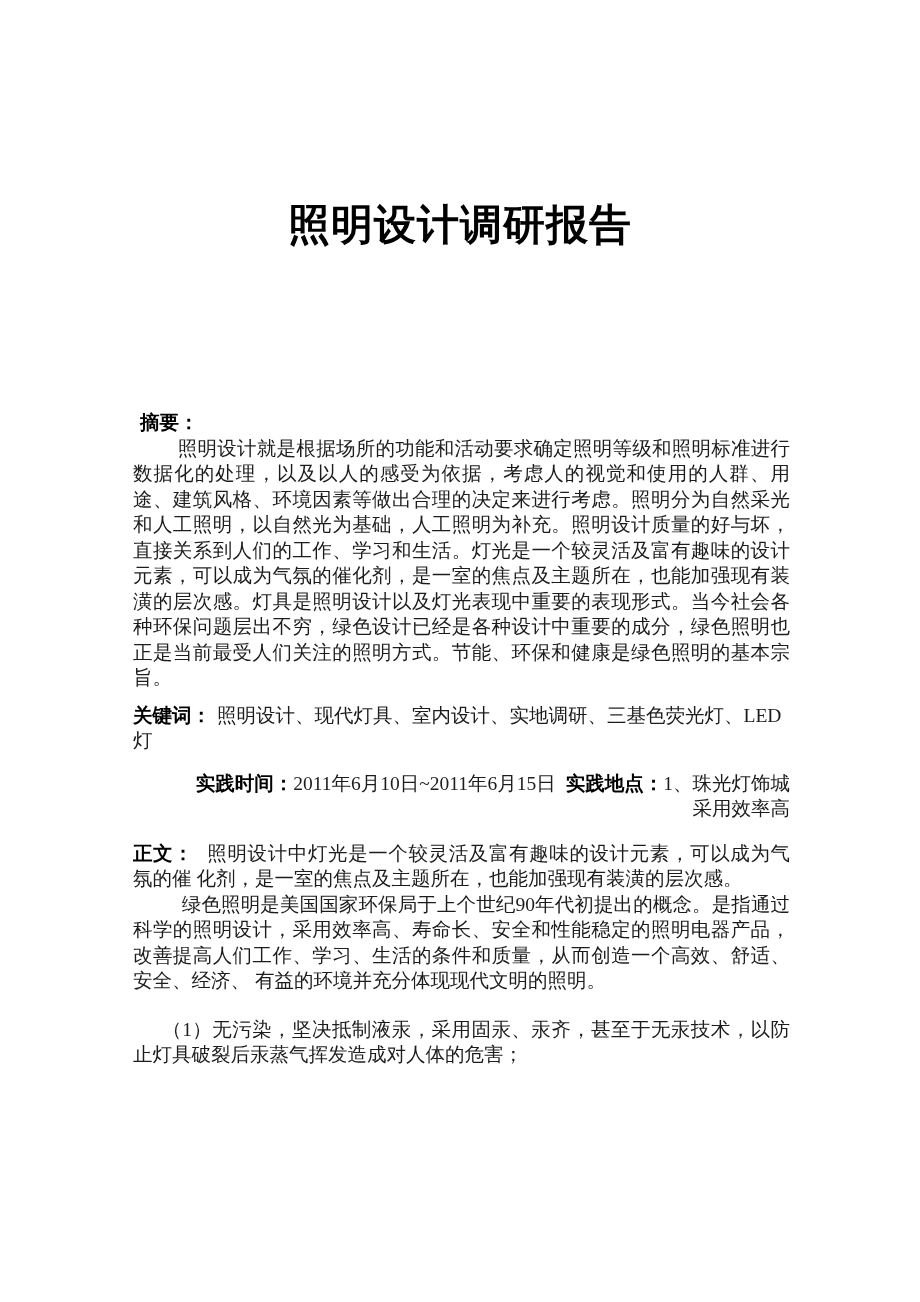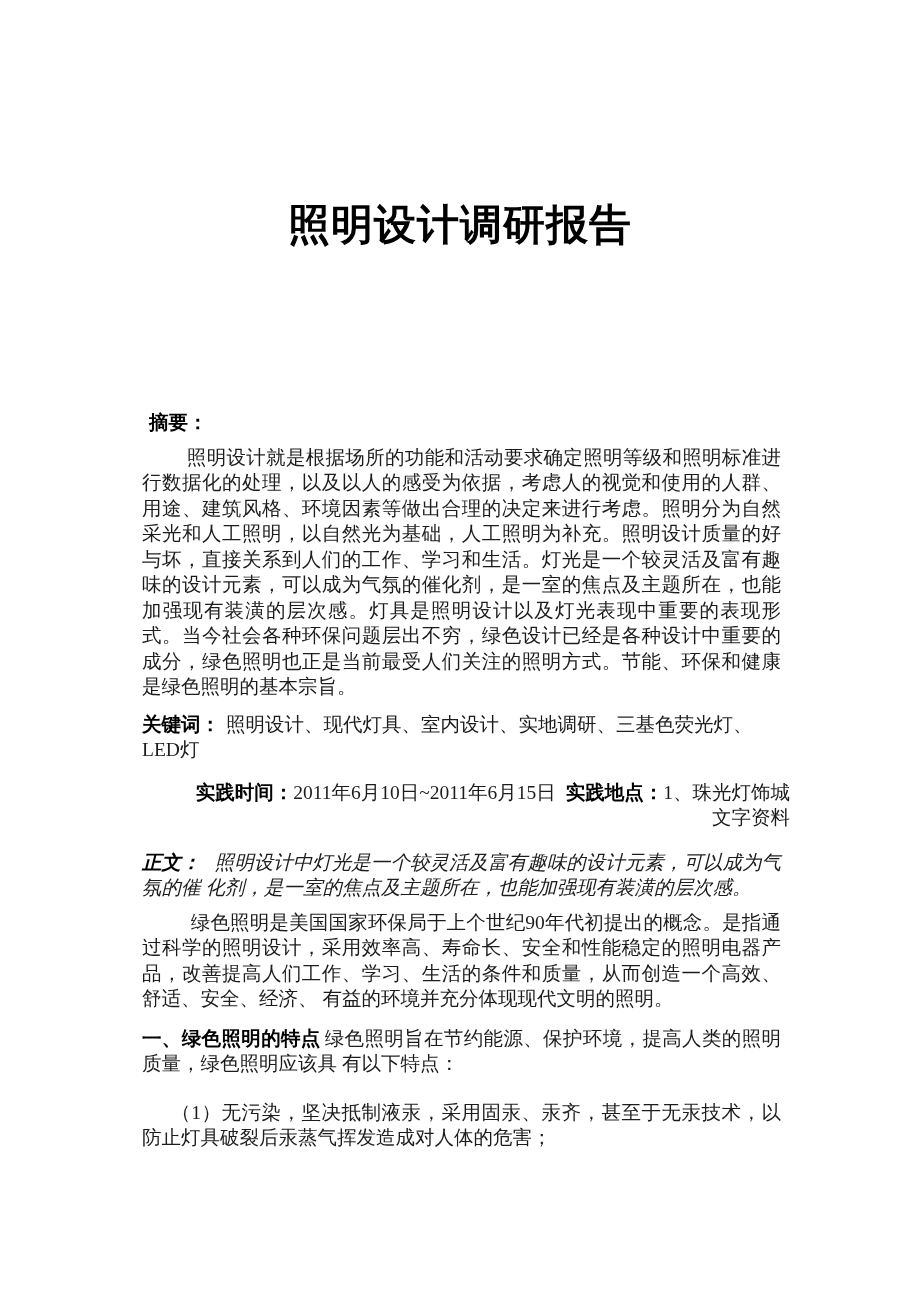--- a/index.html
+++ b/index.html
@@ -22,39 +22,39 @@
     letter-spacing: 1px;
     text-align: center;
     color: #000000;
   }
   .content {
     margin: 0 130px 0 133px;
     font-size: 19.5px;
     line-height: 25.5px;
     text-align: justify;
   }
-  .content p { margin: 9px; }
+  .content p { margin: 0; }
   .content b { font-weight: bold; color: #000000; }
 
   .abstract-label {
     margin-top: 159px !important;
     padding-left: 7px;
     text-align: left;
   }
   .abstract-body { text-indent: 2.3em; }
 
   .keywords { margin-top: 12px !important; text-align: left; }
   .keywords b { margin-right: 6px; text-align: center; }
 
   .practice { margin-top: 17px; }
   .p-line { text-align: right; }
   .p-line .gap-l { margin-left: 5px; }
   .indent2 { padding-left: 95px; }
 
-  .main-p1 { margin-top: 19px !important; font-style: italic; }
+  .main-p1 { margin-top: 19px !important; }
   .main-label { margin-right: 14px; }
   .main-p2 { text-indent: 2.5em; }
 
   .section-line { margin-top: 14px !important; }
   .section-line b { margin-right: 4px; }
 
   .items { margin-top: 23px; }
   .item { text-indent: 1.5em; }
 </style>
 </head>
@@ -70,27 +70,26 @@
 
     <p class="abstract-body">照明设计就是根据场所的功能和活动要求确定照明等级和照明标准进行数据化的处理，以及以人的感受为依据，考虑人的视觉和使用的人群、用途、建筑风格、环境因素等做出合理的决定来进行考虑。照明分为自然采光和人工照明，以自然光为基础，人工照明为补充。照明设计质量的好与坏，直接关系到人们的工作、学习和生活。灯光是一个较灵活及富有趣味的设计元素，可以成为气氛的催化剂，是一室的焦点及主题所在，也能加强现有装潢的层次感。灯具是照明设计以及灯光表现中重要的表现形式。当今社会各种环保问题层出不穷，绿色设计已经是各种设计中重要的成分，绿色照明也正是当前最受人们关注的照明方式。节能、环保和健康是绿色照明的基本宗旨。</p>
 
     <p class="keywords"><b>关键词：</b><span>照明设计、现代灯具、室内设计、实地调研、三基色荧光灯、LED灯</span></p>
 
     <div class="practice">
       <div class="p-line"><b>实践时间：</b><span>2011年6月10日~2011年6月15日</span>
         <b class="gap-l">实践地点：</b><span>1、珠光灯饰城</span></div>
 
 
-      <div class="p-line"><span>文字资料</span></div>
+      <div class="p-line"><span>采用效率高</span></div>
     </div>
 
     <p class="main-p1"><b class="main-label">正文：</b><span>照明设计中灯光是一个较灵活及富有趣味的设计元素，可以成为气氛的催 化剂，是一室的焦点及主题所在，也能加强现有装潢的层次感。</span></p>
 
     <p class="main-p2">绿色照明是美国国家环保局于上个世纪90年代初提出的概念。是指通过科学的照明设计，采用效率高、寿命长、安全和性能稳定的照明电器产品，改善提高人们工作、学习、生活的条件和质量，从而创造一个高效、舒适、安全、经济、 有益的环境并充分体现现代文明的照明。</p>
 
-    <p class="section-line"><b>一、绿色照明的特点</b><span>绿色照明旨在节约能源、保护环境，提高人类的照明质量，绿色照明应该具 有以下特点：</span></p>
 
     <div class="items">
       <p class="item">（1）无污染，坚决抵制液汞，采用固汞、汞齐，甚至于无汞技术，以防止灯具破裂后汞蒸气挥发造成对人体的危害；</p>
     </div>
 
   </div>
 </div>
 
 </body></html>

